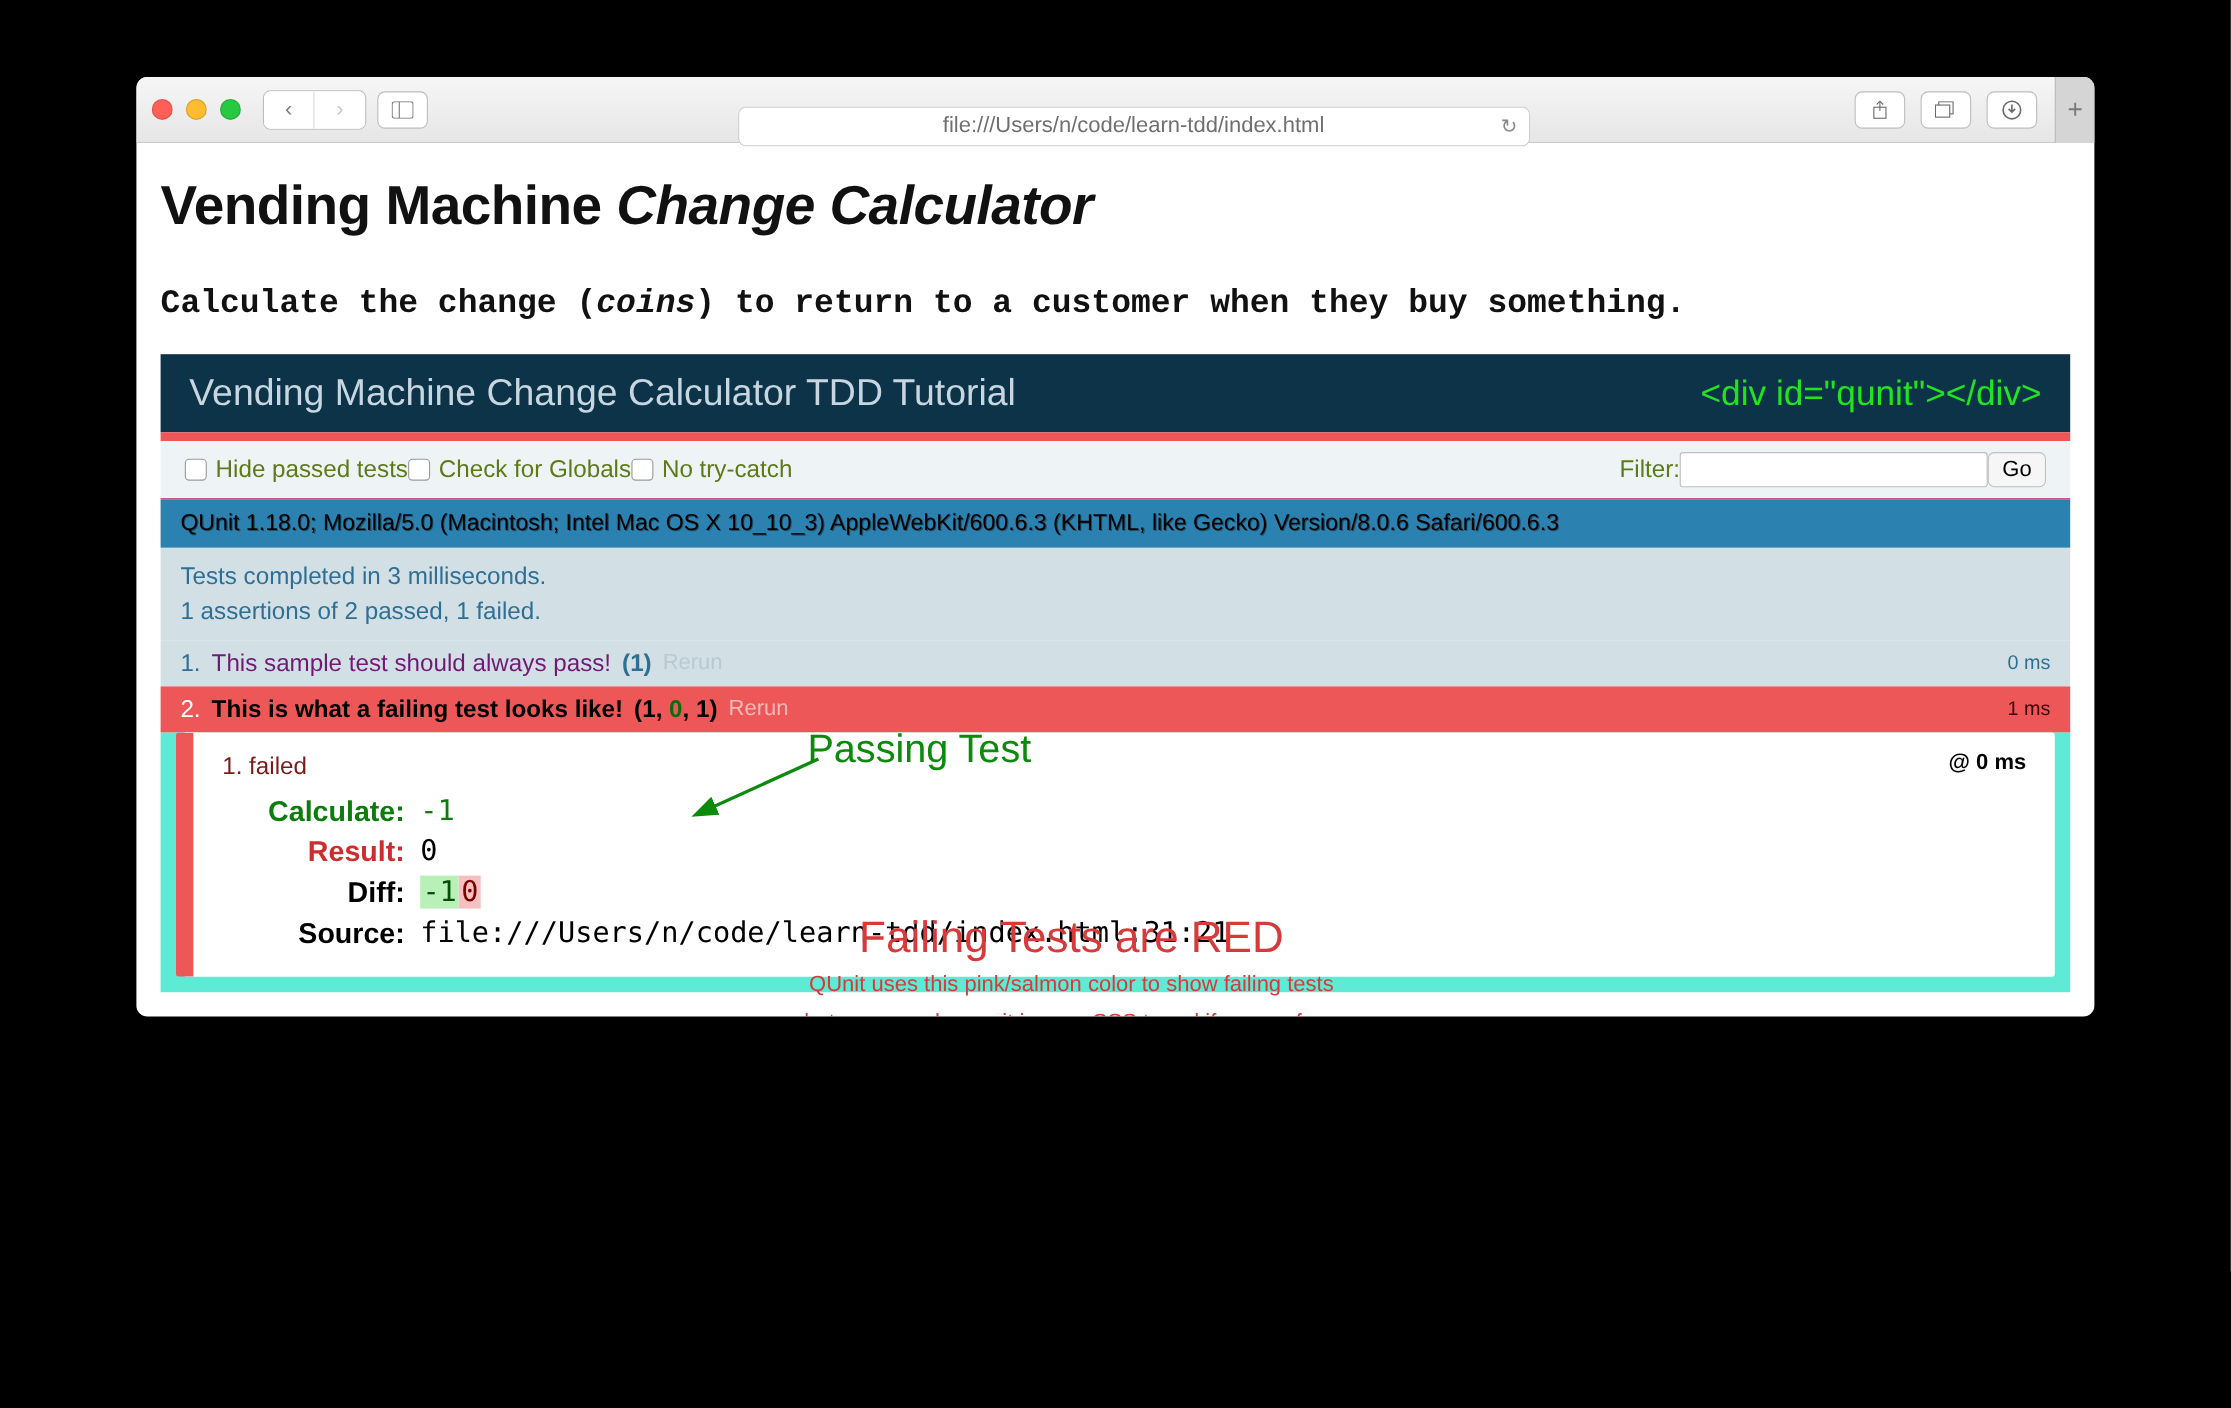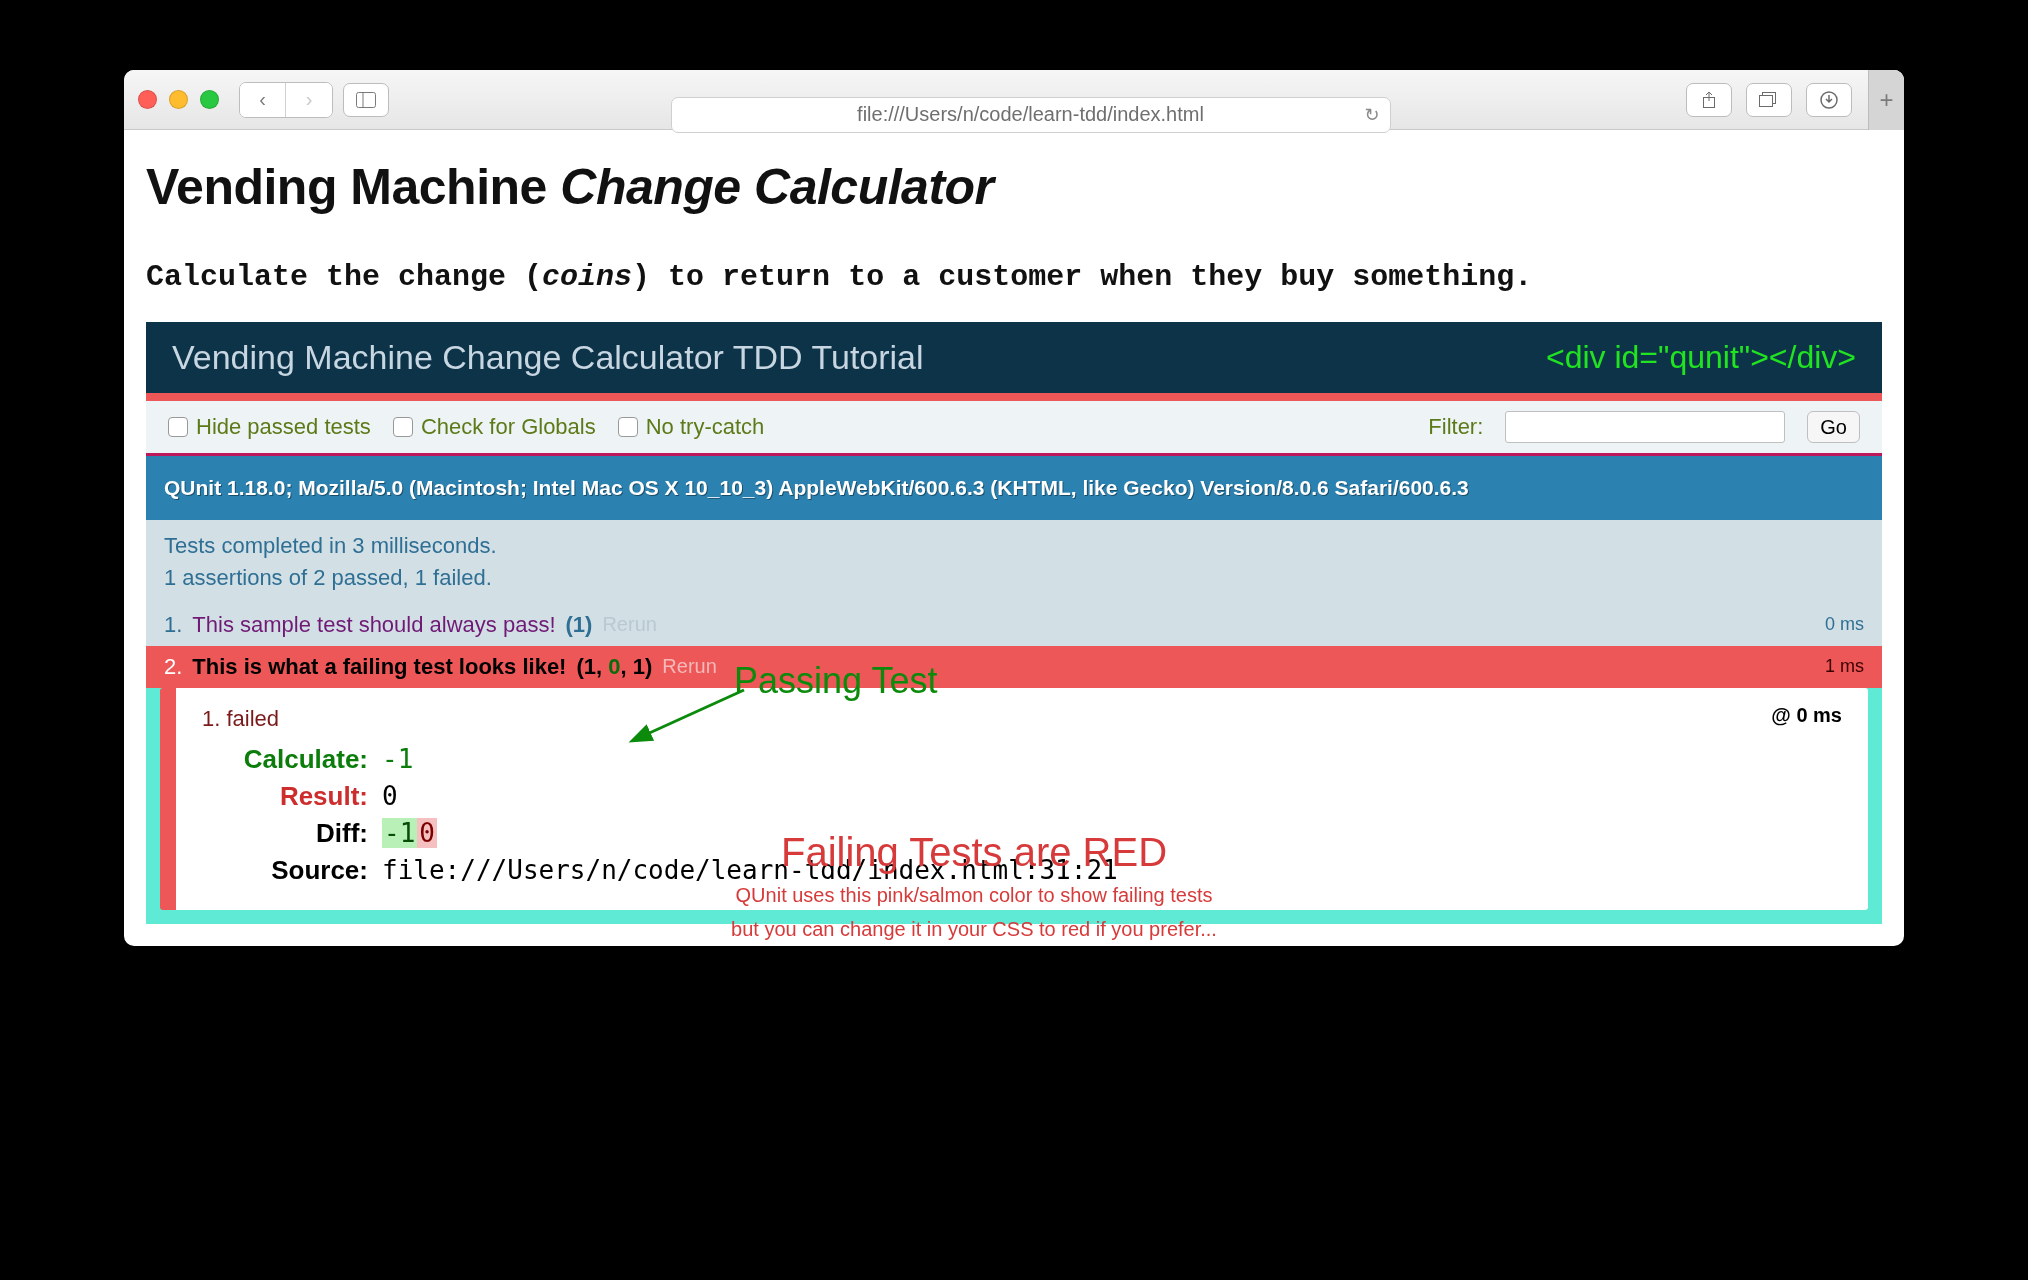--- a/index.html
+++ b/index.html
@@ -70,32 +70,32 @@
 
   
   .qunit { margin-top:28px; border:0; }
   .q-header{
     background:#0d3349;color:#c7d6e1;padding:16px 26px;font-size:34px;font-weight:300;
     display:flex;align-items:center;justify-content:space-between;
   }
   .q-header .annot{color:#21e421;font-size:32px;font-weight:400}
   .q-redbar{height:8px;background:#ee5757}
   .q-toolbar{
-    background:#eef3f6;color:#3e5a16;padding:10px 22px;display:flex;align-items:center;gap:22px;
-    font-size:22px;border-bottom:3px solid #be185d;
+    background:#eef3f6;color:#3e5a16;padding:10px 22px;display:flex;align-items:center;
+    font-size:22px;border-bottom:1px solid #be185d;
   }
   .q-toolbar label{display:flex;align-items:center;gap:8px;color:#5c7a17}
   .q-toolbar input[type=checkbox]{width:20px;height:20px;border:1px solid #999;border-radius:4px;appearance:none;background:#fff}
   .q-toolbar .spacer{flex:1}
   .q-toolbar .filter-label{color:#5c7a17}
   .q-toolbar input[type=text]{width:280px;height:32px;border:1px solid #bfbfbf;border-radius:3px;padding:0 8px;font-size:20px}
   .q-toolbar .go{height:32px;padding:0 12px;border:1px solid #bfbfbf;border-radius:6px;background:#f6f6f6;font-size:20px}
 
   .q-ua{
-    background:#2b81af;color:#ffffff;font-weight:700;font-size:21px;padding:20px 18px;
+    background:#2b81af;color:#000000;font-weight:400;font-size:21px;padding:10px 18px;
     text-shadow:1px 1px 0 rgba(0,0,0,.4);
   }
   .q-summary{
     background:#d2e0e6;color:#2f6f94;font-size:22px;padding:10px 18px;line-height:1.45;
   }
 
   .q-test{
     padding:8px 18px;font-size:22px;display:flex;align-items:center;gap:10px;
   }
   .q-test.pass{background:#d2e0e6;color:#2f6f94}

